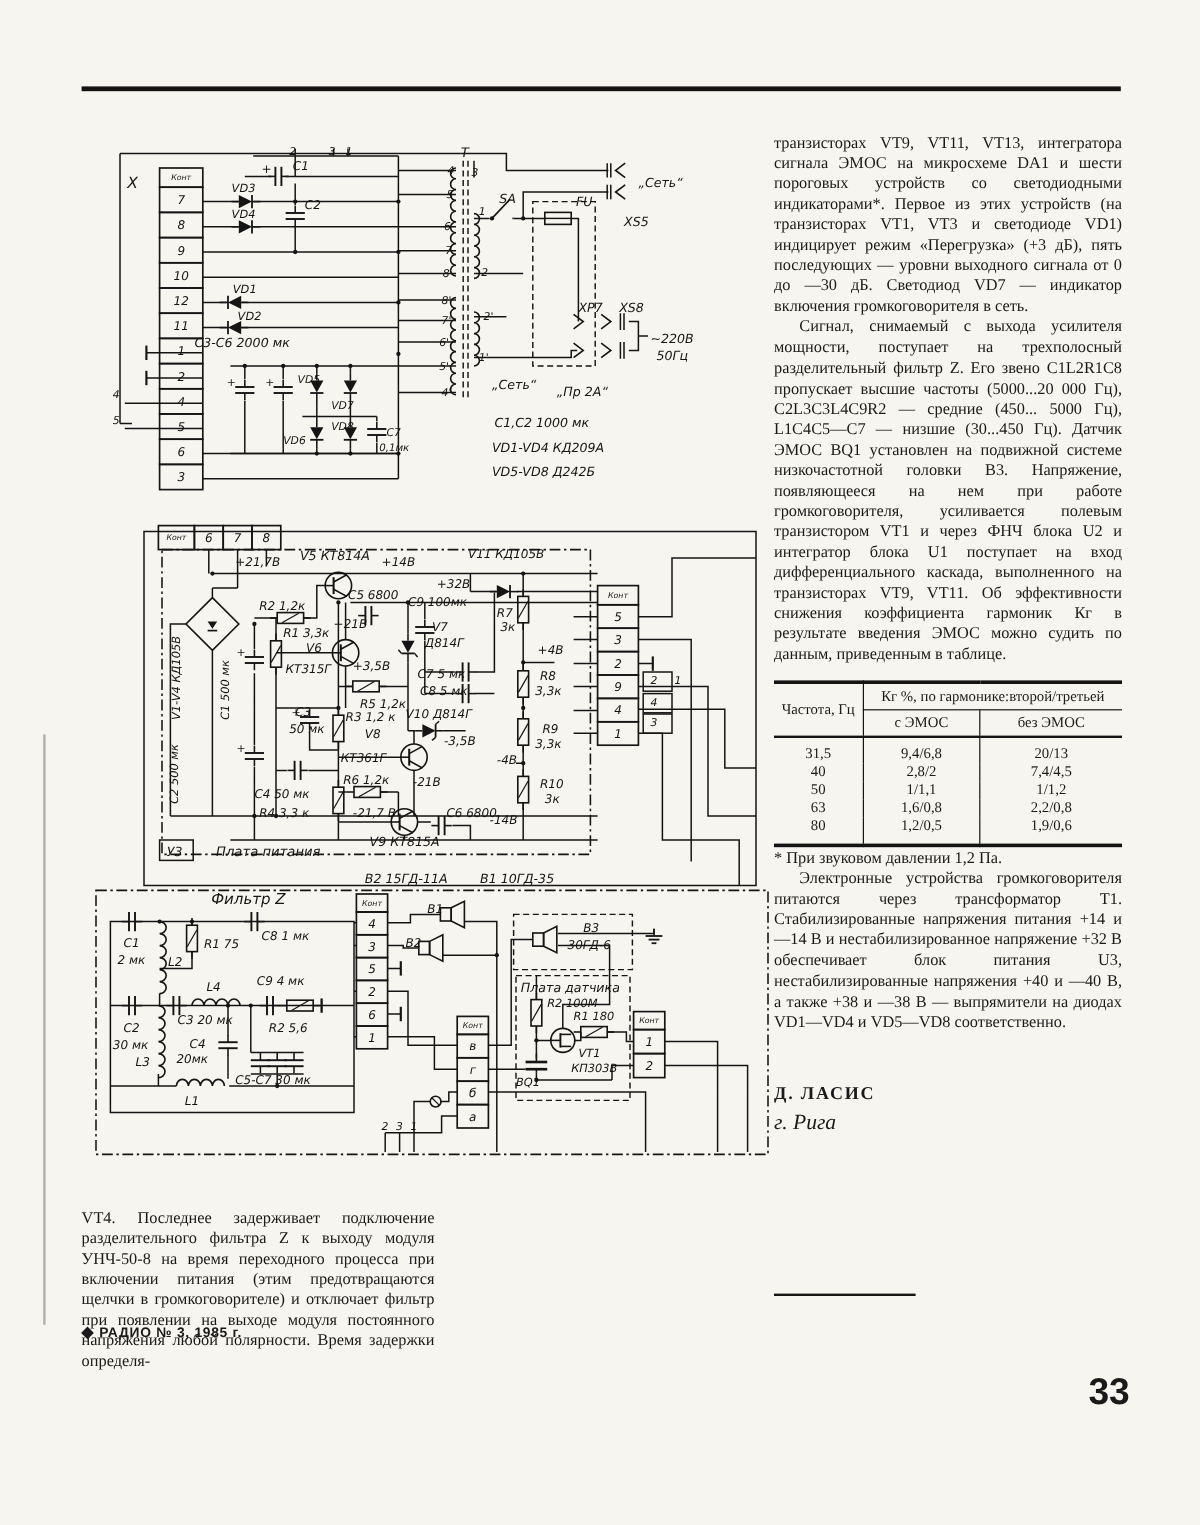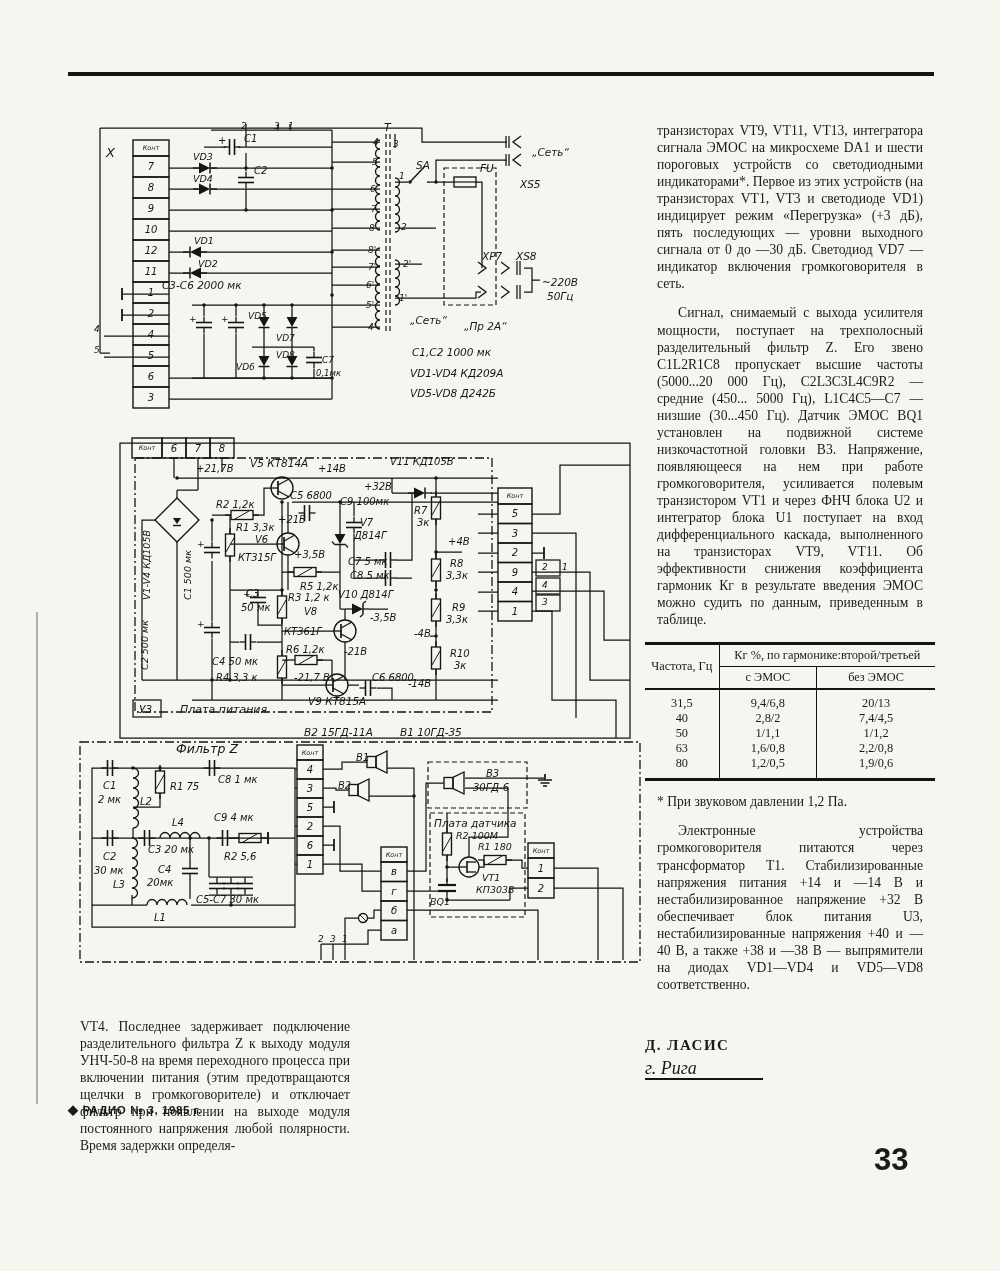--- a/index.html
+++ b/index.html
@@ -2,21 +2,21 @@
 <html><head>
 <meta charset="utf-8">
 <title>Журнальная страница</title>
 <style>
   html,body{margin:0;padding:0;}
   body{width:1000px;height:1271px;position:relative;background:#f6f5ef;color:#1a1a1a;
        font-family:"Liberation Serif",serif;}
   .rule-top{position:absolute;left:68px;top:72px;width:866px;height:4px;background:#141414;}
   .scanline{position:absolute;left:36px;top:612px;width:2px;height:492px;background:#5a5a5a;opacity:.45;}
   .col{position:absolute;}
-  .col p{margin:12px;font-size:13.6px;line-height:1.255;text-align:justify;}
+  .col p{margin:0;font-size:13.6px;line-height:1.255;text-align:justify;}
   .col p.ind{text-indent:1.55em;}
   .col p + p{margin-top:0;}
   .col-right{left:645px;top:110px;width:290px;}
   .col-bl{left:68px;top:1006px;width:294px;}
   .col-bm{left:366px;top:1006px;width:276px;}
   .col-br{left:645px;top:1078px;width:290px;}
   .col-br p{font-size:12.9px;}
   .br-rule{width:118px;height:2px;background:#141414;margin:0 0 9px 0;}
   table.kg{width:100%;border-collapse:collapse;margin-top:14px;
            border-top:3px solid #141414;border-bottom:3px solid #141414;font-size:12.3px;}
@@ -29,21 +29,21 @@
   table.kg th.span{border-bottom:1.6px solid #141414;}
   tbody tr:first-child td{padding-top:6px;}
   tbody tr:last-child td{padding-bottom:7px;}
   .tfoot{margin-top:15px;font-size:12.6px;}
   .sig{margin-top:44px;font-weight:bold;font-size:15px;letter-spacing:1.5px;}
   .city{margin-top:4px;font-style:italic;font-size:18px;}
   .p3{margin-top:40px;}
   .footer{position:absolute;left:68px;top:1102px;font-family:"Liberation Sans",sans-serif;
           font-weight:bold;font-size:11.5px;letter-spacing:.6px;}
   .footer .dia{font-size:13px;margin-right:4px;}
-  .pageno{position:absolute;left:874px;top:1142px;font-family:"Liberation Sans",sans-serif;
+  .pageno{position:absolute;left:907px;top:1142px;font-family:"Liberation Sans",sans-serif;
           font-weight:bold;font-size:31px;}
   svg.sch{position:absolute;overflow:visible;}
   svg.sch text{font-family:"DejaVu Sans",sans-serif;font-style:italic;fill:#151515;}
   svg.sch .lw{stroke:#151515;stroke-width:1.25;fill:none;}
   svg.sch .cw{stroke:#151515;stroke-width:1.35;fill:none;}
   svg.sch .dashdot{stroke:#151515;stroke-width:1.3;fill:none;stroke-dasharray:9 3 2 3;}
   svg.sch .dash{stroke:#151515;stroke-width:1.2;fill:none;stroke-dasharray:5 3;}
 </style>
 </head>
 <body>

